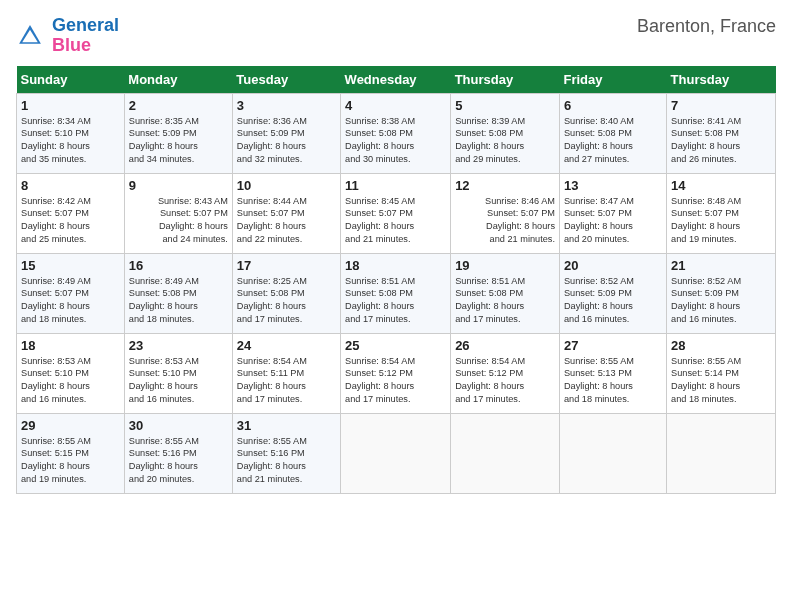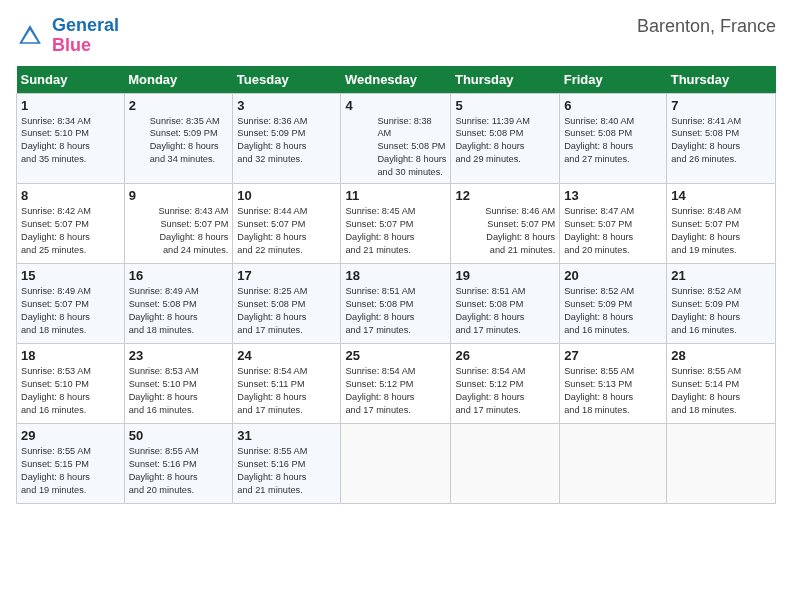--- a/index.html
+++ b/index.html
@@ -128,42 +128,42 @@
     <tr>
           <td>
             <span class="day-num">1</span>
             <div class="day-info" style="white-space: pre-line;">Sunrise: 8:34 AM
 Sunset: 5:10 PM
 Daylight: 8 hours
 and 35 minutes.</div>
           </td>
           <td>
             <span class="day-num">2</span>
-            <div class="day-info" style="white-space: pre-line; margin-left: 21px;">Sunrise: 8:35 AM
+            <div class="day-info" style="white-space: pre-line;">Sunrise: 8:35 AM
 Sunset: 5:09 PM
 Daylight: 8 hours
 and 34 minutes.</div>
           </td>
           <td>
             <span class="day-num">3</span>
             <div class="day-info" style="white-space: pre-line;">Sunrise: 8:36 AM
 Sunset: 5:09 PM
 Daylight: 8 hours
 and 32 minutes.</div>
           </td>
           <td>
             <span class="day-num">4</span>
-            <div class="day-info" style="white-space: pre-line; margin-left: 32px;">Sunrise: 8:38 AM
+            <div class="day-info" style="white-space: pre-line;">Sunrise: 8:38 AM
 Sunset: 5:08 PM
 Daylight: 8 hours
 and 30 minutes.</div>
           </td>
           <td>
             <span class="day-num">5</span>
-            <div class="day-info" style="white-space: pre-line;">Sunrise: 11:39 AM
+            <div class="day-info" style="white-space: pre-line;">Sunrise: 8:39 AM
 Sunset: 5:08 PM
 Daylight: 8 hours
 and 29 minutes.</div>
           </td>
           <td>
             <span class="day-num">6</span>
             <div class="day-info" style="white-space: pre-line;">Sunrise: 8:40 AM
 Sunset: 5:08 PM
 Daylight: 8 hours
 and 27 minutes.</div>
@@ -331,21 +331,21 @@
         </tr>
         <tr>
           <td>
             <span class="day-num">29</span>
             <div class="day-info" style="white-space: pre-line;">Sunrise: 8:55 AM
 Sunset: 5:15 PM
 Daylight: 8 hours
 and 19 minutes.</div>
           </td>
           <td>
-            <span class="day-num">50</span>
+            <span class="day-num">30</span>
             <div class="day-info" style="white-space: pre-line;">Sunrise: 8:55 AM
 Sunset: 5:16 PM
 Daylight: 8 hours
 and 20 minutes.</div>
           </td>
           <td>
             <span class="day-num">31</span>
             <div class="day-info" style="white-space: pre-line;">Sunrise: 8:55 AM
 Sunset: 5:16 PM
 Daylight: 8 hours

